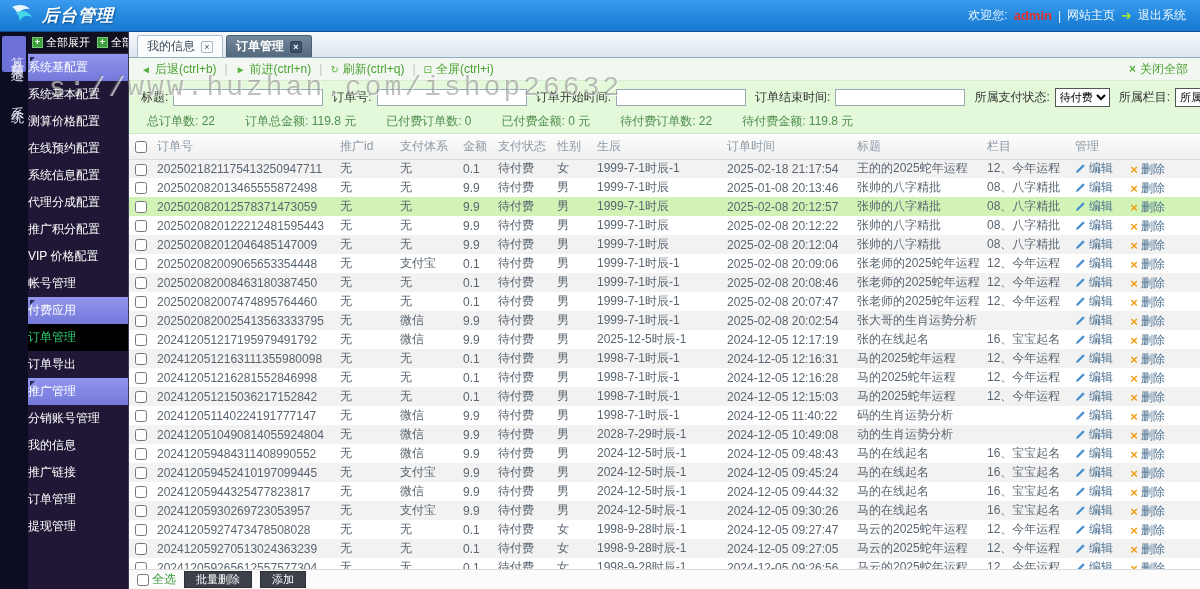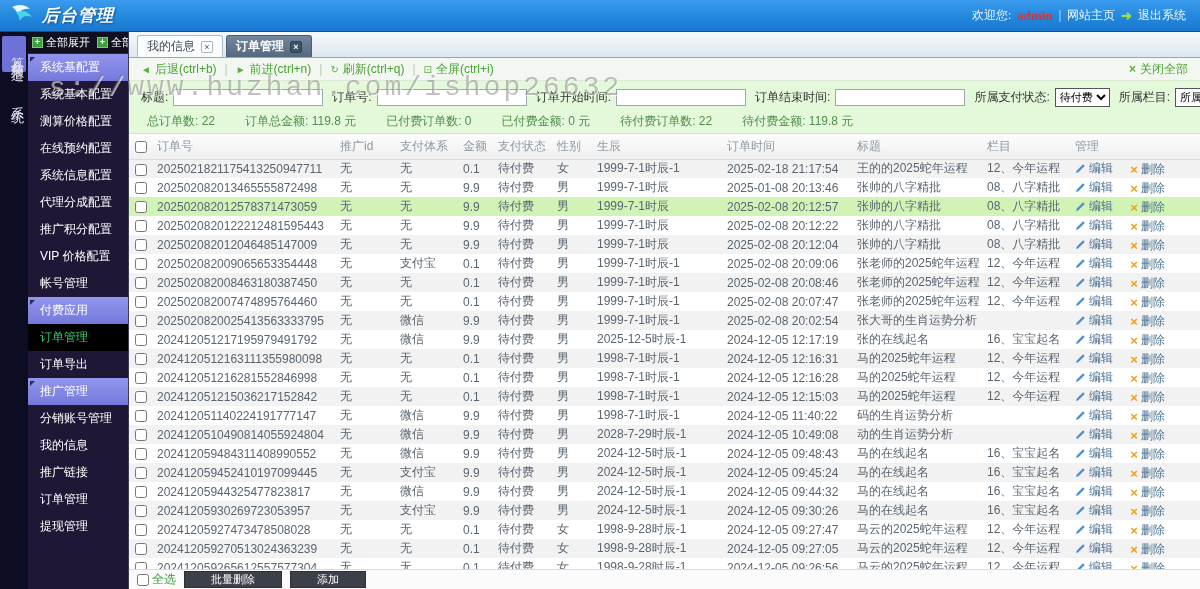--- a/index.html
+++ b/index.html
@@ -3,39 +3,39 @@
 <meta charset="utf-8">
 <style>
   * { box-sizing: border-box; margin: 0; padding: 0; }
   html,body { width:1200px; height:589px; overflow:hidden; }
   body { font-family:"Liberation Sans","DejaVu Sans",sans-serif; font-size:12px; position:relative; background:#fff; }
 
   
   .header { height:32px; background:linear-gradient(180deg,#3b9bee 0%,#2288dd 55%,#1a78d0 100%); display:flex; align-items:center; justify-content:space-between; padding:0 14px 0 10px; border-bottom:1px solid #14518f; }
   .logo { display:flex; align-items:center; gap:6px; }
   .logo-text { color:#fff; font-size:17px; font-weight:bold; font-style:italic; letter-spacing:1px; text-shadow:1px 1px 2px rgba(0,40,90,.55); }
-  .header-right { color:#eaf4ff; font-size:12px; display:flex; align-items:center; gap:6px;font-family:Liberation Serif, serif; }
+  .header-right { color:#eaf4ff; font-size:12px; display:flex; align-items:center; gap:6px; }
   .header-right .uname { color:#e03030; font-weight:bold; font-size:13px; }
   .logout-arrow { color:#9be24a; font-weight:bold; font-size:13px; }
   .header-right a { color:#f2f8ff; text-decoration:none; }
 
   
   .wrap { display:flex; height:557px; }
 
   .vstrip { width:28px; background:#0c0c22; flex:none; display:flex; flex-direction:column; align-items:center; padding-top:4px; }
   .vtab { writing-mode:vertical-rl; text-orientation:upright; color:#e8e8f5; font-size:13px; letter-spacing:4px; padding:10px 0; width:24px; text-align:center; cursor:pointer; }
   .vtab.active { background:#6d71d8; border-radius:2px; }
   .vtab + .vtab { margin-top:14px; }
 
   .sidebar { width:100px; background:#1f1735; flex:none; display:flex; flex-direction:column; }
   .side-top { height:22px; background:#101020; display:flex; align-items:center; gap:7px; padding:0 4px; color:#fff; font-size:11px; flex:none; border-bottom:1px solid #2a2a3c; }
   .side-top .tool { display:flex; align-items:center; gap:3px; cursor:pointer; white-space:nowrap; }
   .plus-ico { width:11px; height:11px; background:#3da03d; border:1px solid #77c877; color:#fff; font-size:9px; line-height:9px; text-align:center; font-weight:bold; flex:none; }
   .menu { flex:1; overflow:hidden; }
-  .menu-row { height:27px; line-height:27px; padding-left:12px; color:#fff; font-size:12px; cursor:pointer; white-space:nowrap; position:relative; }
+  .menu-row { height:27px; line-height:27px; padding-left:0; color:#fff; font-size:12px; cursor:pointer; white-space:nowrap; position:relative; }
   .menu-row.group { background:linear-gradient(180deg,#9296ee,#7478da); }
   .menu-row.group::before { content:""; position:absolute; left:2px; top:3px; border-left:5px solid #2a2a55; border-bottom:5px solid transparent; }
   .menu-row.active { background:#000; color:#2ecc71; }
 
   .main { flex:1; display:flex; flex-direction:column; background:#fff; border-left:1px solid #3c3c55; min-width:0; }
 
   
   .tabbar { height:26px; flex:none; background:linear-gradient(180deg,#f5f8fb,#dde7ef); border-bottom:1px solid #8fa9bd; display:flex; align-items:flex-end; padding:0 0 0 8px; gap:3px; }
   .tab { height:22px; display:flex; align-items:center; gap:6px; padding:0 9px; font-size:12px; background:#fbfcfd; color:#3a4a58; border:1px solid #a9bfd0; border-bottom:none; border-radius:3px 3px 0 0; cursor:pointer; }
   .tab.active { background:linear-gradient(180deg,#73889c,#54697d); color:#fff; border-color:#4a6073; font-weight:bold; }
@@ -70,21 +70,21 @@
   tbody tr.hl { background:#d2f3b6; }
   .c-check { text-align:left; padding-left:6px; }
   input[type=checkbox] { width:12px; height:12px; vertical-align:middle; }
   .c-manage a { text-decoration:none; color:#4a7090; cursor:pointer; display:inline-flex; align-items:center; gap:3px; }
   .c-manage a.del { margin-left:14px; }
   .del-x { color:#f39c12; font-weight:bold; font-size:13px; line-height:1; }
 
   
   .footer { height:20px; flex:none; background:#fbfbfb; border-top:1px solid #dadada; display:flex; align-items:center; gap:8px; padding:0 8px; }
   .footer .selall { color:#3a9a3a; display:flex; align-items:center; gap:3px; }
-  .f-btn { background:#3b4049; color:#fff; border:1px solid #2c3039; font-size:11px; height:17px; padding:0 26px; cursor:pointer; }
+  .f-btn { background:#3b4049; color:#fff; border:1px solid #2c3039; font-size:11px; height:17px; padding:0 11px; cursor:pointer; }
 
   
   .watermark { position:absolute; left:48px; top:72px; z-index:60; font-family:Liberation Mono, monospace; font-size:28px; letter-spacing:3px; color:rgba(105,105,105,.42); text-shadow:1px 1px 0 rgba(255,255,255,.65); pointer-events:none; }
 </style>
 </head>
 <body>
 
 <div class="watermark">s://www.huzhan.com/ishop26632</div>
 
 <div class="header">

